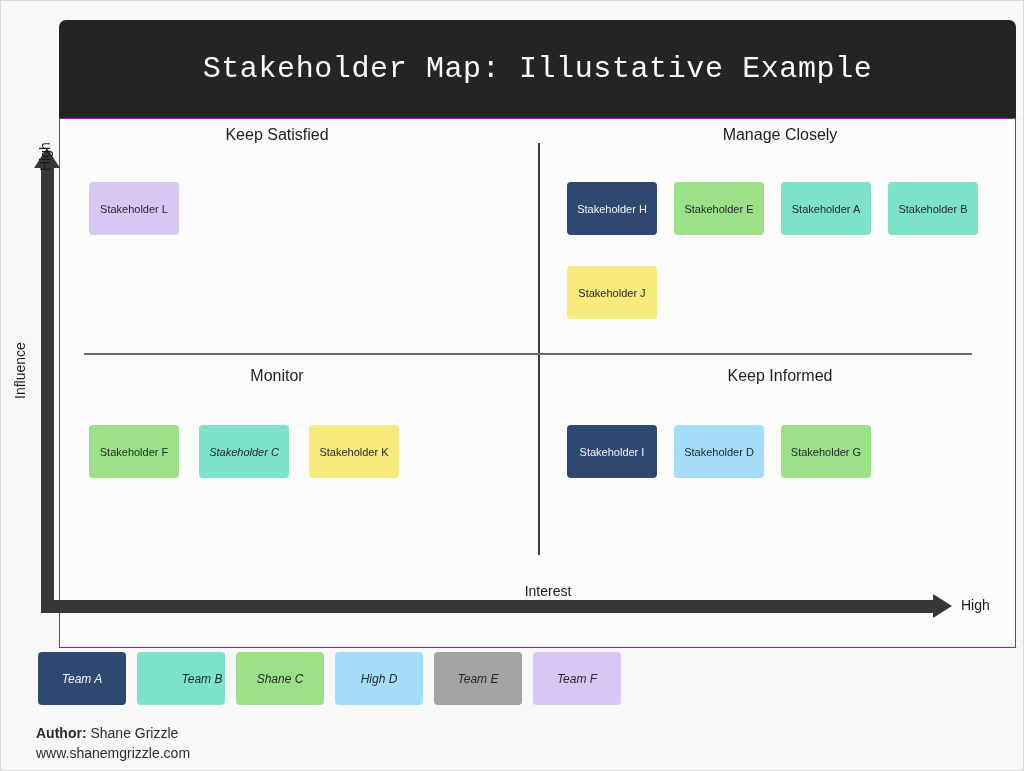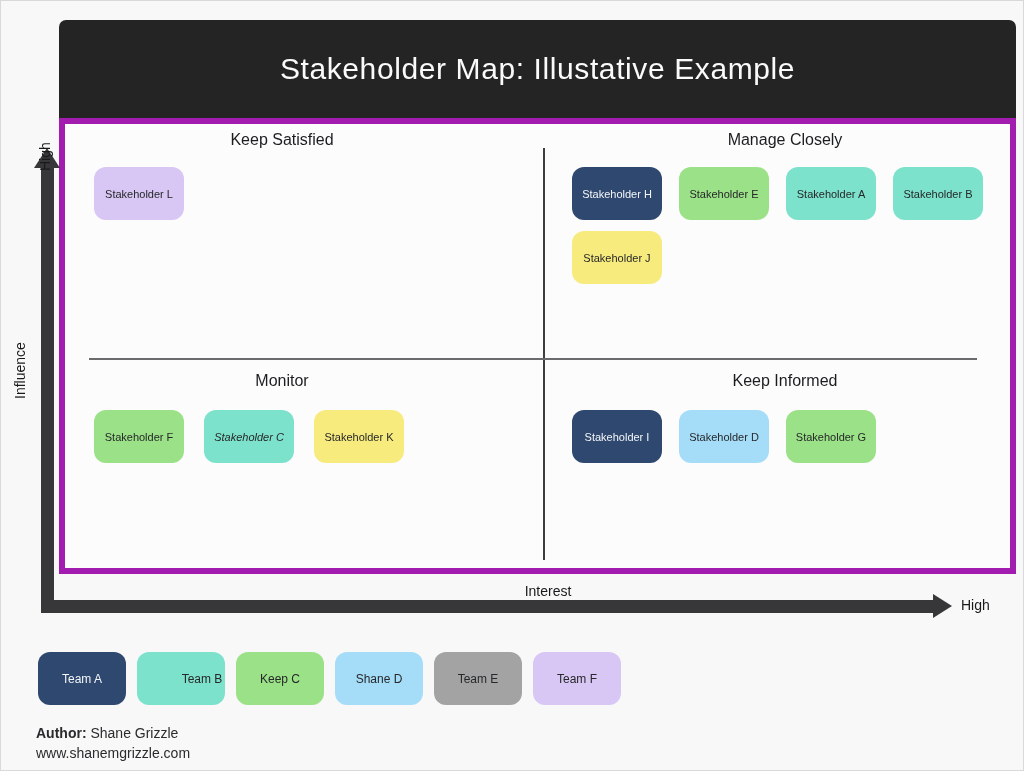--- a/index.html
+++ b/index.html
@@ -8,39 +8,39 @@
     position:relative;width:1024px;height:771px;background:#f8f8f9;
     border:1px solid #d7d9da;overflow:hidden;
   }
   
   .title-band{
     position:absolute;left:58px;top:19px;width:957px;height:98px;
     background:#242424;border-radius:7px 7px 0 0;
     display:flex;align-items:center;justify-content:center;
   }
   .title-band h1{
-    margin:0;color:#fafafa;font-size:30px;font-weight:300;letter-spacing:.6px;
+    margin:0;color:#fafafa;font-size:30px;font-weight:300;letter-spacing:.6px;font-family:Liberation Mono, monospace;
   }
   
   .chart{
-    position:absolute;left:58px;top:117px;width:957px;height:456px;
-    background:#fcfcfd;border:6px solid #a21caf;
+    position:absolute;left:58px;top:117px;width:957px;height:530px;
+    background:#fcfcfd;border:1px solid #a21caf;
   }
   .divider-v{position:absolute;left:478px;top:24px;width:2px;height:412px;background:#3d3d3f;}
   .divider-h{position:absolute;left:24px;top:234px;width:888px;height:2px;background:#6b6b6d;}
   .quad-label{
     position:absolute;height:18px;line-height:18px;font-size:16px;color:#1c1d1f;
     transform:translateX(-50%);white-space:nowrap;
   }
   .ql-top{top:7px;}  .ql-bottom{top:248px;}
   .notes{position:absolute;display:flex;flex-wrap:wrap;align-content:flex-start;}
   .note{
-    width:90px;height:53px;border-radius:12px;flex:0 0 auto;
+    width:90px;height:53px;border-radius:4px;flex:0 0 auto;
     display:flex;align-items:center;justify-content:center;
-    font-size:11px;color:#26282a;text-align:center;
+    font-size:11px;color:#26282a;text-align:center;margin-top:20px;
   }
   
   .axis{position:absolute;background:#37373a;}
   .y-shaft{left:40px;top:166px;width:13px;height:446px;}
   .x-shaft{left:40px;top:599px;width:892px;height:13px;}
   .y-head{
     position:absolute;left:33px;top:147px;width:0;height:0;
     border-left:13px solid transparent;border-right:13px solid transparent;
     border-bottom:20px solid #37373a;
   }
@@ -51,23 +51,23 @@
   }
   .axis-label{position:absolute;font-size:14px;color:#19191b;white-space:nowrap;}
   .vertical-text{writing-mode:vertical-rl;transform:rotate(180deg);}
   .y-high-label{left:36px;top:120px;height:50px;}
   .y-axis-title{left:11px;top:316px;height:82px;}
   .x-high-label{left:960px;top:596px;}
   .x-axis-title{left:497px;top:582px;width:100px;text-align:center;}
   
   .legend{position:absolute;left:37px;top:651px;display:flex;gap:11px;}
   .team-chip{
-    width:88px;height:53px;border-radius:12px;
+    width:88px;height:53px;border-radius:4px;
     display:flex;align-items:center;justify-content:center;
-    font-size:12px;color:#26282a;
+    font-size:12px;color:#26282a;font-style:italic;
   }
   
   .footer{position:absolute;left:35px;top:722px;font-size:14px;color:#2b2b2d;line-height:20px;}
   .footer .bold{font-weight:700;}
 </style>
 </head>
 <body>
 
 <div class="page">
 
@@ -112,22 +112,22 @@
   <div class="x-head"></div>
 
   <div class="axis-label vertical-text y-high-label">High</div>
   <div class="axis-label vertical-text y-axis-title">Influence</div>
   <div class="axis-label x-high-label">High</div>
   <div class="axis-label x-axis-title">Interest</div>
 
   <div class="legend" id="legend">
       <div class="team-chip" style="background: rgb(46, 72, 111); color: rgb(244, 246, 248);">Team A</div>
       <div class="team-chip" style="background: rgb(125, 226, 203); color: rgb(38, 40, 42); padding-left: 42px;">Team B</div>
-      <div class="team-chip" style="background: rgb(155, 225, 135); color: rgb(38, 40, 42);">Keep C</div>
-      <div class="team-chip" style="background: rgb(165, 221, 249); color: rgb(38, 40, 42);">Shane D</div>
+      <div class="team-chip" style="background: rgb(155, 225, 135); color: rgb(38, 40, 42);">Shane C</div>
+      <div class="team-chip" style="background: rgb(165, 221, 249); color: rgb(38, 40, 42);">High D</div>
       <div class="team-chip" style="background: #a3a3a3; color: rgb(38, 40, 42);">Team E</div>
       <div class="team-chip" style="background: rgb(216, 198, 244); color: rgb(38, 40, 42);">Team F</div>
     </div>
 
   <div class="footer">
     <div><span class="bold">Author:</span><span> Shane Grizzle</span></div>
     <div>www.shanemgrizzle.com</div>
   </div>
 
 </div>

